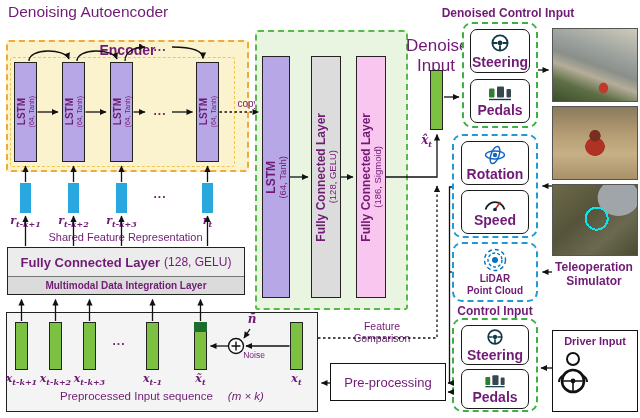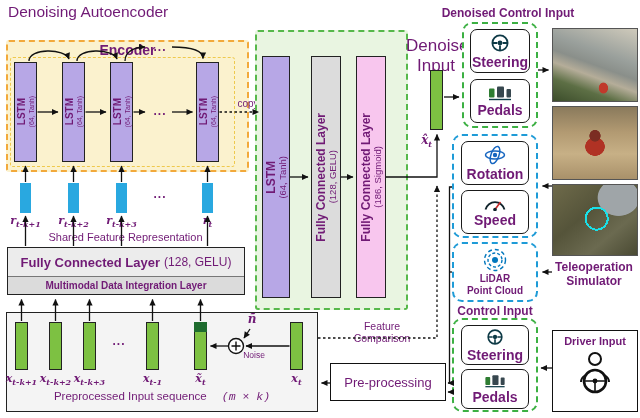--- a/index.html
+++ b/index.html
@@ -31,21 +31,21 @@
   .fcbox{border:1.5px solid #222;display:flex;flex-direction:column;}
   .fctop{flex:1;background:#ECECEC;display:flex;align-items:center;justify-content:center;gap:4px;border-bottom:1px solid #777;}
   .fctitle{font-weight:bold;font-size:13px;}
   .fcparams{font-size:12px;}
   .fcsub{height:17px;background:#DBDBDB;display:flex;align-items:center;justify-content:center;font-weight:bold;font-size:10px;}
   .inputbox{background:#F4F4F4;border:1.5px solid #222;}
   .dots{font-weight:bold;font-size:12px;text-align:center;letter-spacing:1px;}
   .copylbl{font-size:10px;text-align:center;}
   .noiselbl{font-size:8.5px;text-align:center;}
   .caption{font-size:11.5px;text-align:center;}
-  .capmath{font-family:Liberation Mono, monospace;font-style:italic;margin-left:15px;}
+  .capmath{font-family:Liberation Sans, sans-serif;font-style:italic;margin-left:15px;}
   .denlbl{font-weight:normal;font-size:17px;text-align:center;line-height:1.15;}
   .fclbl{font-size:10.5px;text-align:center;}
   .panel-g{border:2px dashed #3CB043;border-radius:10px;background:#fff;}
   .panel-b{border:2px dashed #1E9BD7;border-radius:10px;background:#fff;}
   .ptitle{font-weight:bold;font-size:12px;text-align:center;}
   .chip{background:#fff;border:1.5px solid #1a1a1a;border-radius:7px;display:flex;flex-direction:column;
         align-items:center;justify-content:center;gap:1px;}
   .clabel{font-size:14px;font-weight:bold;}
   .solidbox{background:#fff;border:1.6px solid #111;}
   .proclabel{font-size:13px;text-align:center;}
@@ -236,21 +236,21 @@
   </div>
 
   <div class="abs simimg img1" style="left:552px;top:28px;width:86px;height:74px;"></div>
   <div class="abs simimg img2" style="left:552px;top:106px;width:86px;height:74px;"></div>
   <div class="abs simimg img3" style="left:552px;top:184px;width:86px;height:72px;"></div>
   <div class="abs teleolabel" style="left:548px;top:260px;width:92px;">
     <div>Teleoperation</div>
     <div>Simulator</div>
   </div>
 
-  <div class="abs solidbox" style="left:552px;top:330px;width:86px;height:82px;display:flex;flex-direction:column;align-items:center;padding-top:4px;gap:3px;">
+  <div class="abs solidbox" style="left:552px;top:330px;width:86px;height:82px;display:flex;flex-direction:column;padding-top:4px;gap:3px;">
     <div class="drivertitle">Driver Input</div>
     <svg width="40" height="44" viewBox="0 0 40 44">
         <circle cx="20" cy="9" r="6" fill="none" stroke="#111" stroke-width="2"></circle>
         <path d="M6,32 C6,20 34,20 34,32" fill="none" stroke="#111" stroke-width="2"></path>
         <circle cx="20" cy="31" r="11" fill="#fff" stroke="#111" stroke-width="2.6"></circle>
         <path d="M10,31 H30 M20,33 V41" stroke="#111" stroke-width="1.6" fill="none"></path>
         <circle cx="20" cy="31" r="2.4" fill="#111"></circle>
       </svg>
   </div>
 

